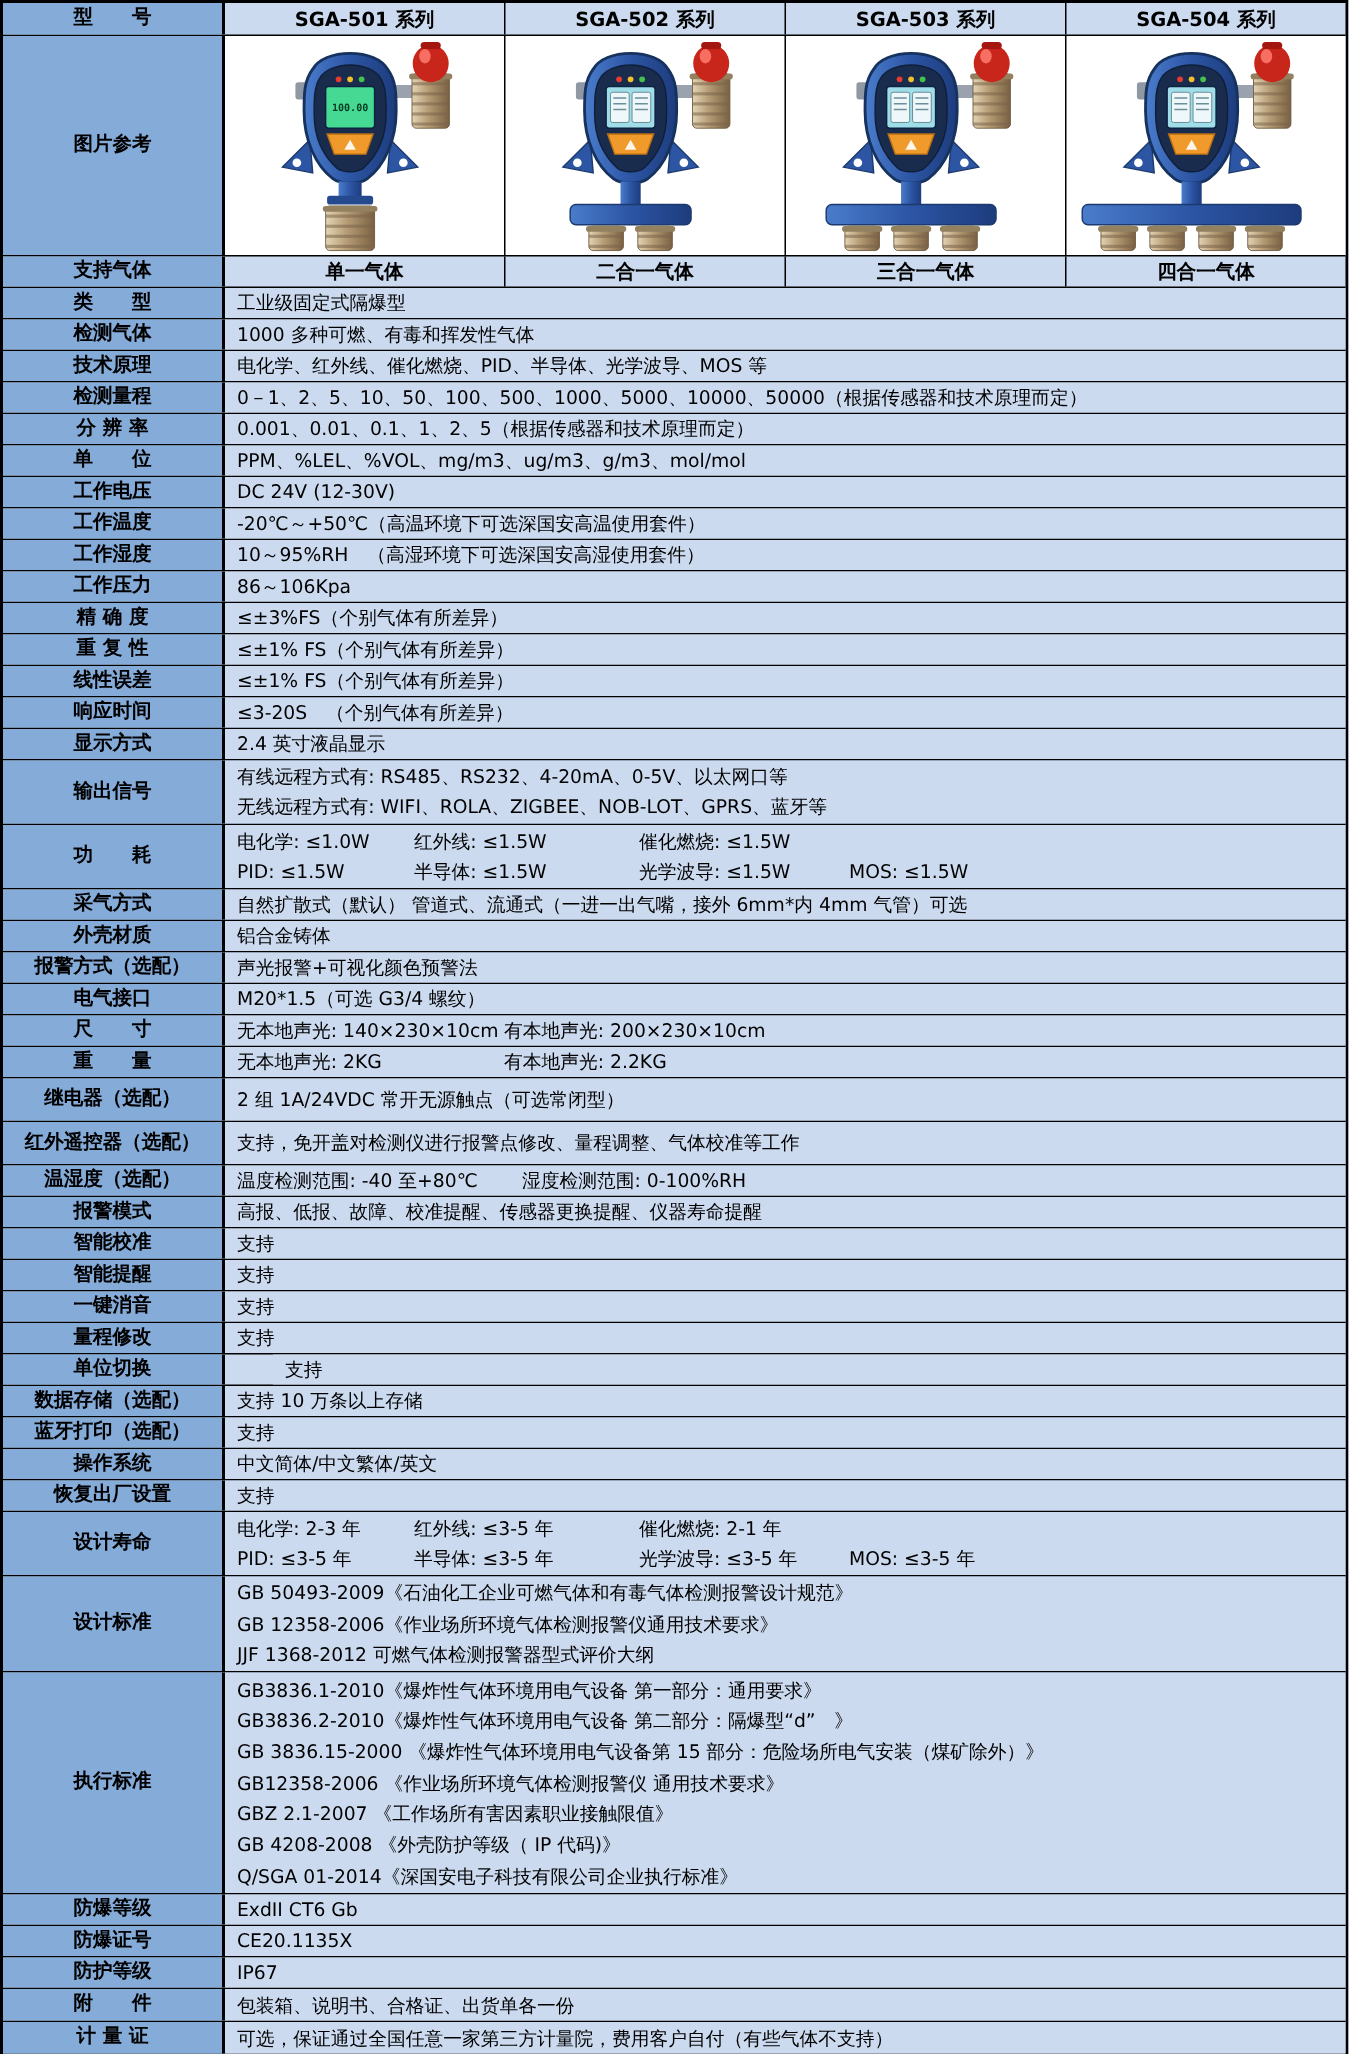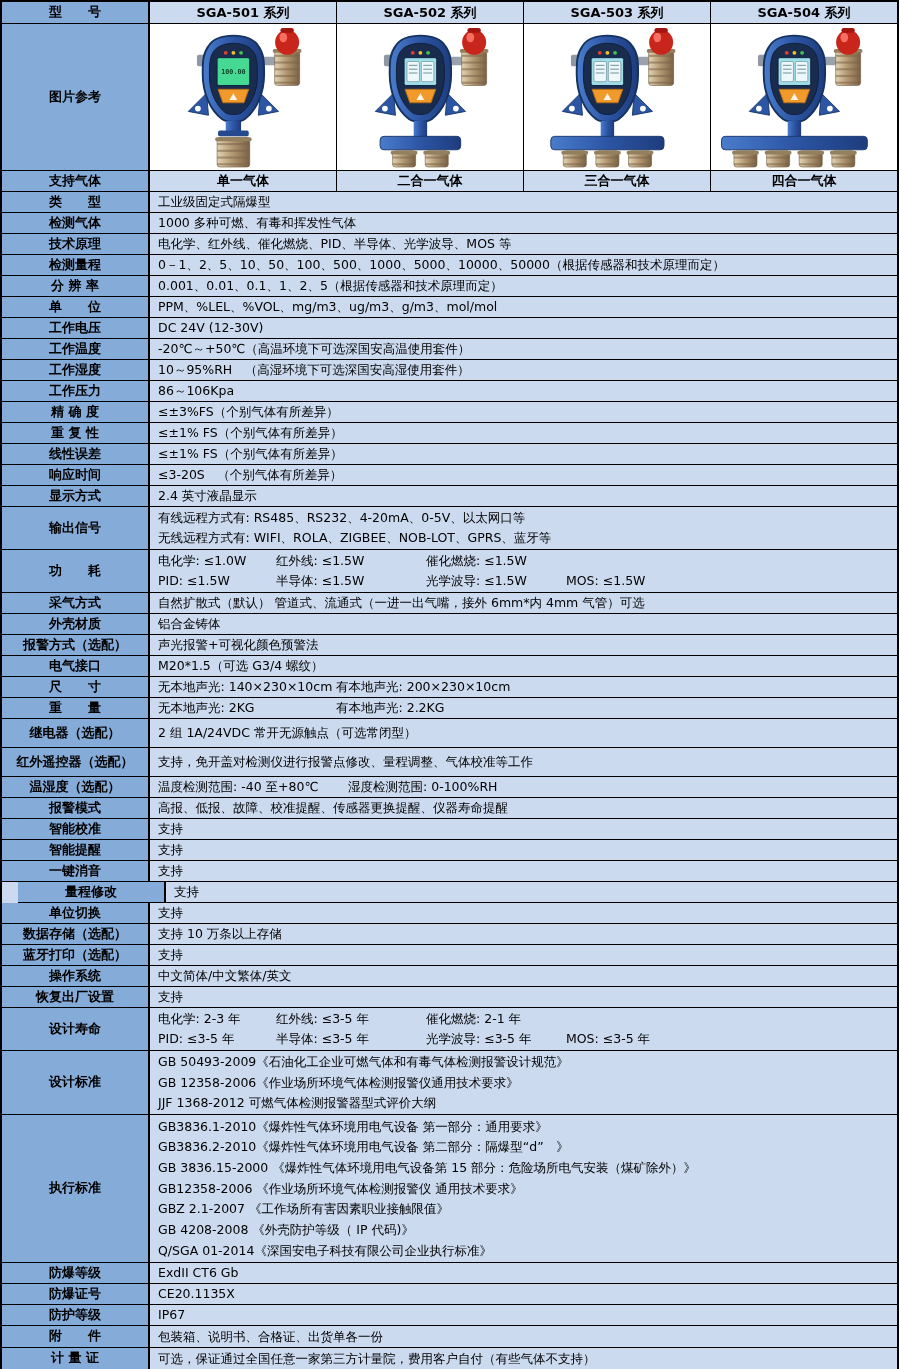--- a/index.html
+++ b/index.html
@@ -471,27 +471,27 @@
     <div class="content-cell">
           <div class="line">支持</div>
         </div>
   </div>
       <div class="row" style="height:21px;">
     <div class="label-cell">一键消音</div>
     <div class="content-cell">
           <div class="line">支持</div>
         </div>
   </div>
-      <div class="row" style="height:21px;margin-left:16px;">
+      <div class="row" style="height:21px;">
     <div class="label-cell">量程修改</div>
     <div class="content-cell">
           <div class="line">支持</div>
         </div>
   </div>
-      <div class="row" style="height:21px;">
+      <div class="row" style="height:21px;gap:32px;">
     <div class="label-cell">单位切换</div>
     <div class="content-cell">
           <div class="line">支持</div>
         </div>
   </div>
       <div class="row" style="height:21px;">
     <div class="label-cell">数据存储（选配）</div>
     <div class="content-cell">
           <div class="line">支持 10 万条以上存储</div>
         </div>

